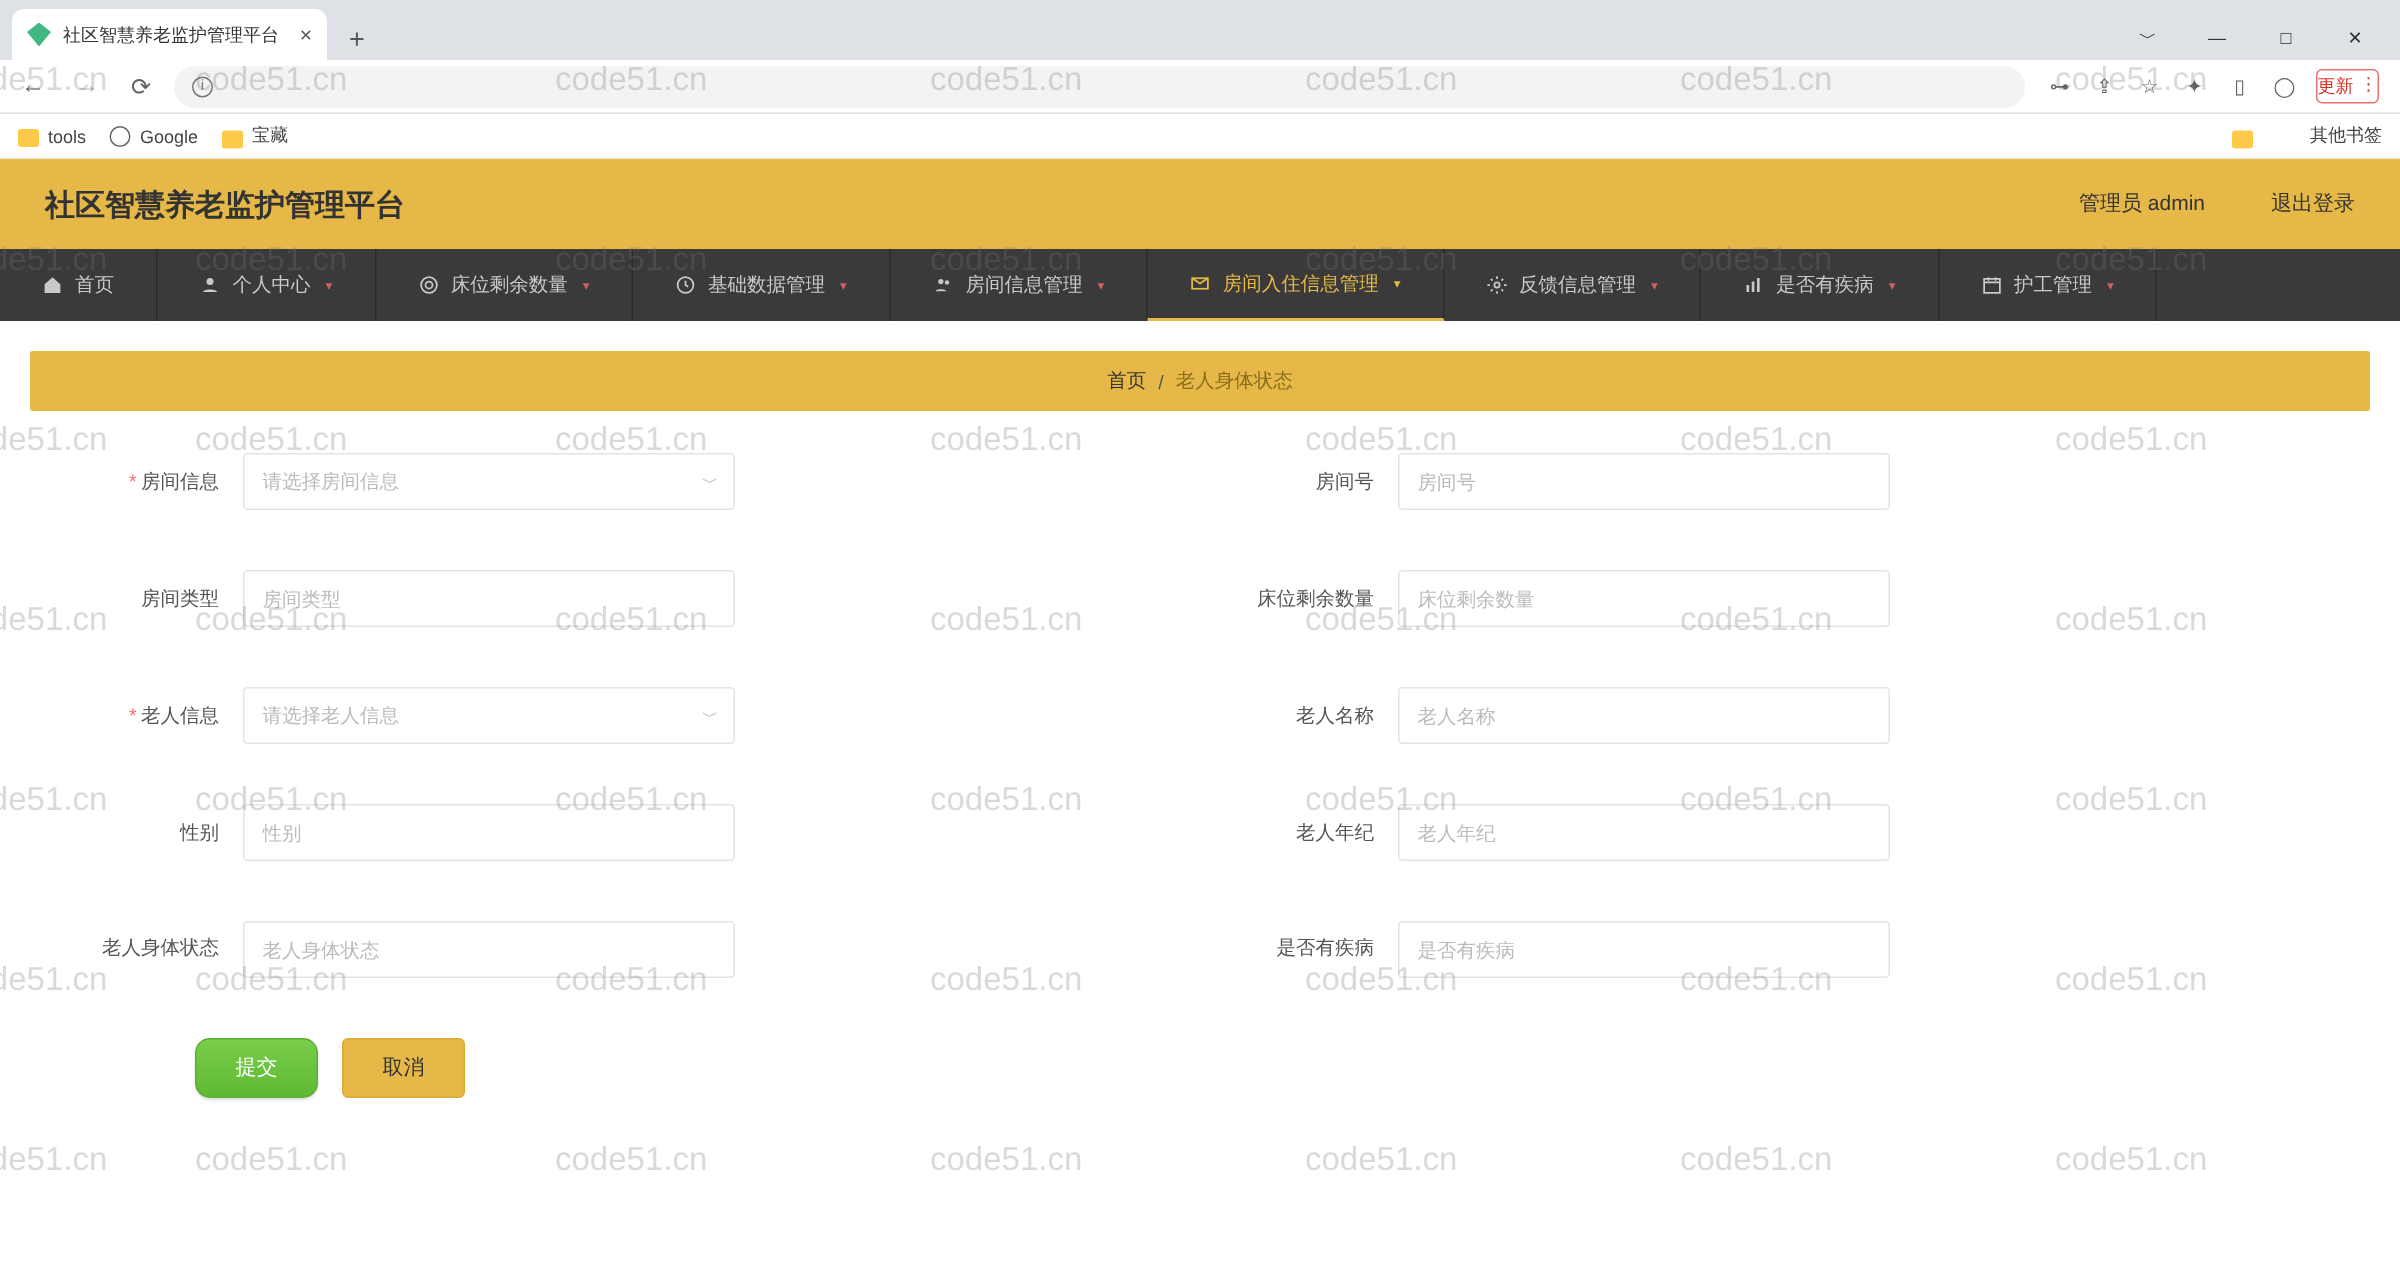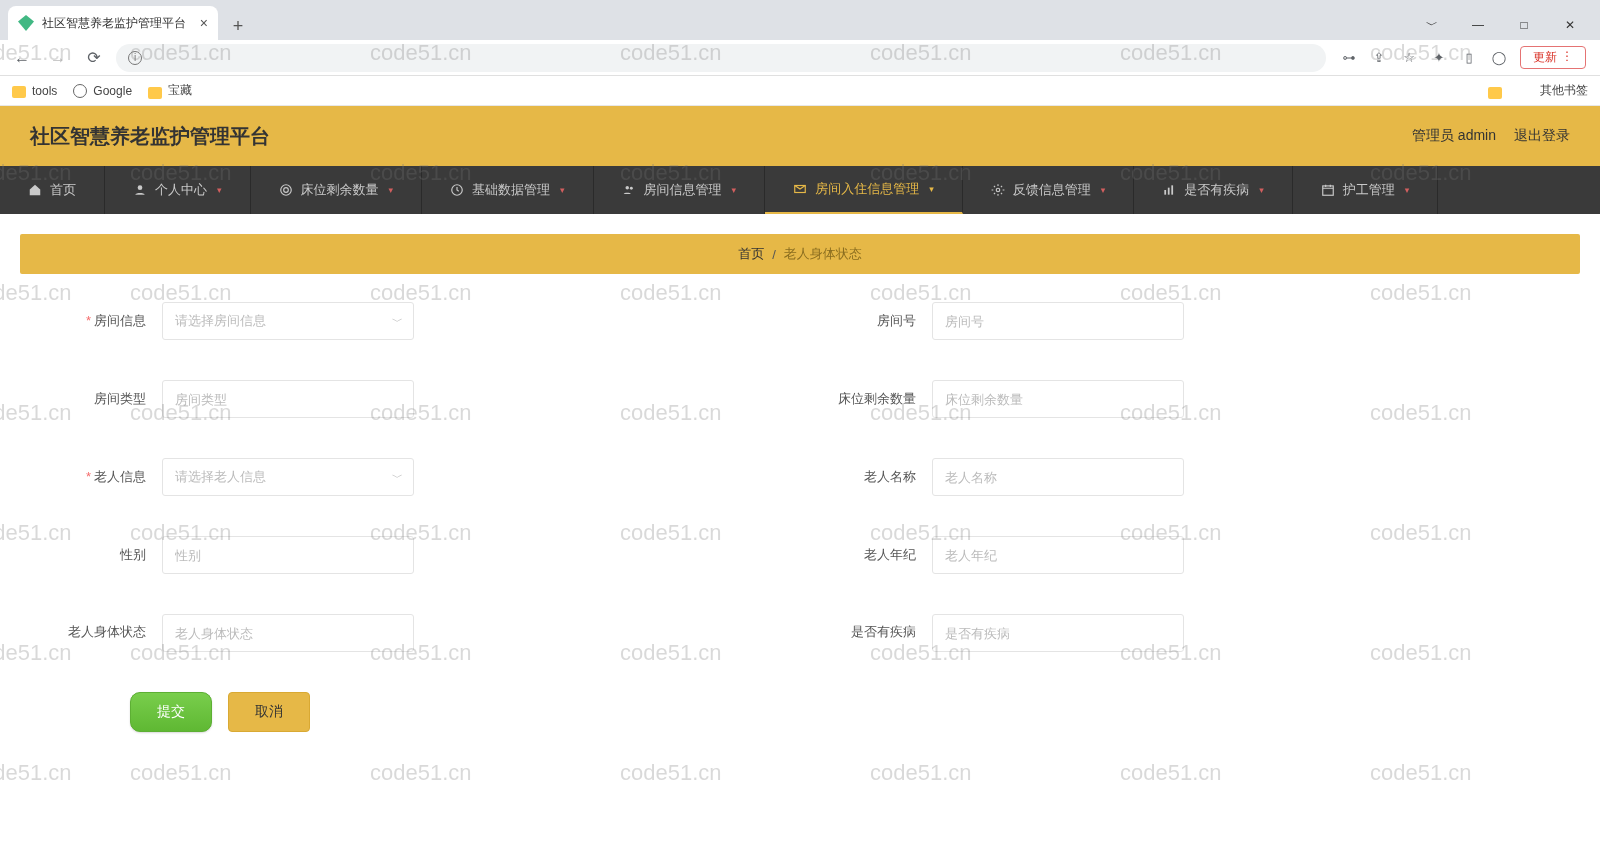--- a/index.html
+++ b/index.html
@@ -14,51 +14,51 @@
 .win-controls span { width: 40px; height: 30px; display: flex; align-items: center; justify-content: center; color: #333; font-size: 12px; cursor: pointer; }
 .addr-bar { background: #fff; height: 36px; display: flex; align-items: center; padding: 0 8px; gap: 8px; border-bottom: 1px solid #e0e0e0; }
 .addr-bar .nav-btn { width: 28px; height: 28px; display: flex; align-items: center; justify-content: center; color: #5f6368; font-size: 16px; cursor: pointer; border-radius: 50%; }
 .addr-bar .nav-btn.disabled { color: #bbb; }
 .url-field { flex: 1; height: 28px; background: #f1f3f4; border-radius: 14px; display: flex; align-items: center; padding: 0 12px; gap: 8px; font-size: 13px; color: #333; }
 .url-field .info { width: 14px; height: 14px; border: 1px solid #777; border-radius: 50%; display: flex; align-items: center; justify-content: center; font-size: 10px; color: #777; }
 .url-field .host { color: #777; }
 .url-field .bold { color: #111; font-weight: 500; }
 .addr-right { display: flex; align-items: center; gap: 12px; padding: 0 6px; }
 .addr-right .ic { width: 18px; height: 18px; color: #5f6368; cursor: pointer; display: flex; align-items: center; justify-content: center; }
-.update-btn { border: 1px solid #e57373; color: #d93025; padding: 2px 12px; border-radius: 4px; font-size: 12px; display: flex; align-items: flex-start; gap: 4px; cursor: pointer; }
+.update-btn { border: 1px solid #e57373; color: #d93025; padding: 2px 0; border-radius: 4px; font-size: 12px; display: flex; align-items: flex-start; gap: 4px; cursor: pointer; }
 .bm-bar { background: #fff; height: 30px; display: flex; align-items: center; padding: 0 12px; gap: 16px; font-size: 12px; color: #444; border-bottom: 1px solid #e8e8e8; }
 .bm-item { display: flex; align-items: flex-end; gap: 6px; cursor: pointer; }
 .bm-folder { width: 14px; height: 12px; background: #ffc94a; border-radius: 2px; }
 .bm-globe { width: 14px; height: 14px; border: 1.5px solid #666; border-radius: 50%; position: relative; }
 .bm-right { margin-left: auto; gap: 38px; }
 
 .app-header { background: #e6b847; height: 60px; display: flex; align-items: center; padding: 0 30px; }
 .app-title { font-size: 20px; font-weight: bold; color: #333; }
-.hdr-right { margin-left: auto; display: flex; align-items: center; gap: 18px; font-size: 14px; color: #333; }
+.hdr-right { margin-left: auto; display: flex; align-items: center; gap: 44px; font-size: 14px; color: #333; }
 .hdr-right span { cursor: pointer; }
 
 .nav-menu { background: #3a3a3a; height: 48px; display: flex; }
 .nav-item { color: #c9c9c9; display: flex; align-items: center; justify-content: center; gap: 8px; padding: 0 28px; font-size: 13px; cursor: pointer; position: relative; border-right: 1px solid #2a2a2a; }
 .nav-item.active { border-bottom: 2px solid #e6b847; color: #e6b847; }
 .nav-item .drop { color: #d25f5f; font-size: 9px; margin-left: 2px; }
 .nav-item.active .drop { color: #e6b847; }
 .nav-icon { width: 14px; height: 14px; display: inline-flex; }
 
 .page { padding: 20px; }
 .breadcrumb { background: #e6b847; height: 40px; display: flex; align-items: center; justify-content: center; font-size: 13px; border-radius: 2px; margin-bottom: 28px; }
 .breadcrumb a { color: #333; text-decoration: none; }
 .breadcrumb .sep { margin: 0 8px; color: #555; }
 .breadcrumb .cur { color: #8a6d1f; }
 
 .form { padding: 0 10px; }
 .form-row { display: flex; margin-bottom: 40px; }
 .form-col { width: 50%; display: flex; align-items: flex-start; margin-left: 32px; }
 .lbl { width: 100px; text-align: right; padding-right: 16px; line-height: 38px; font-size: 13px; color: #555; }
 .lbl .req { color: #f56c6c; margin-right: 3px; }
-.ctrl { width: 252px; }
+.ctrl { width: 328px; }
 .sel, .inp { width: 100%; height: 38px; border: 1px solid #e4e4e4; border-radius: 3px; padding: 0 12px; font-size: 13px; color: #333; background: #fff; display: flex; align-items: center; position: relative; }
 .sel { cursor: pointer; color: #bbb; }
 .sel .caret { position: absolute; right: 10px; color: #bbb; font-size: 11px; }
 .inp { color: #333; }
 .inp::placeholder, .inp.placeholder { color: #bbb; }
 input.inp { outline: none; font-family: inherit; }
 
 .btns { display: flex; gap: 16px; padding-left: 100px; margin-top: 8px; }
 .btn { height: 40px; padding: 0 26px; border-radius: 4px; font-size: 14px; cursor: pointer; border: 1px solid transparent; display: flex; align-items: center; justify-content: center; }
 .btn-submit { background: #67c23a; border-color: #5daf34; color: #fff; box-shadow: 0 1px 2px rgba(0,0,0,.15); background-image: linear-gradient(#79ce4c,#5fb833); border-radius: 10px; }

